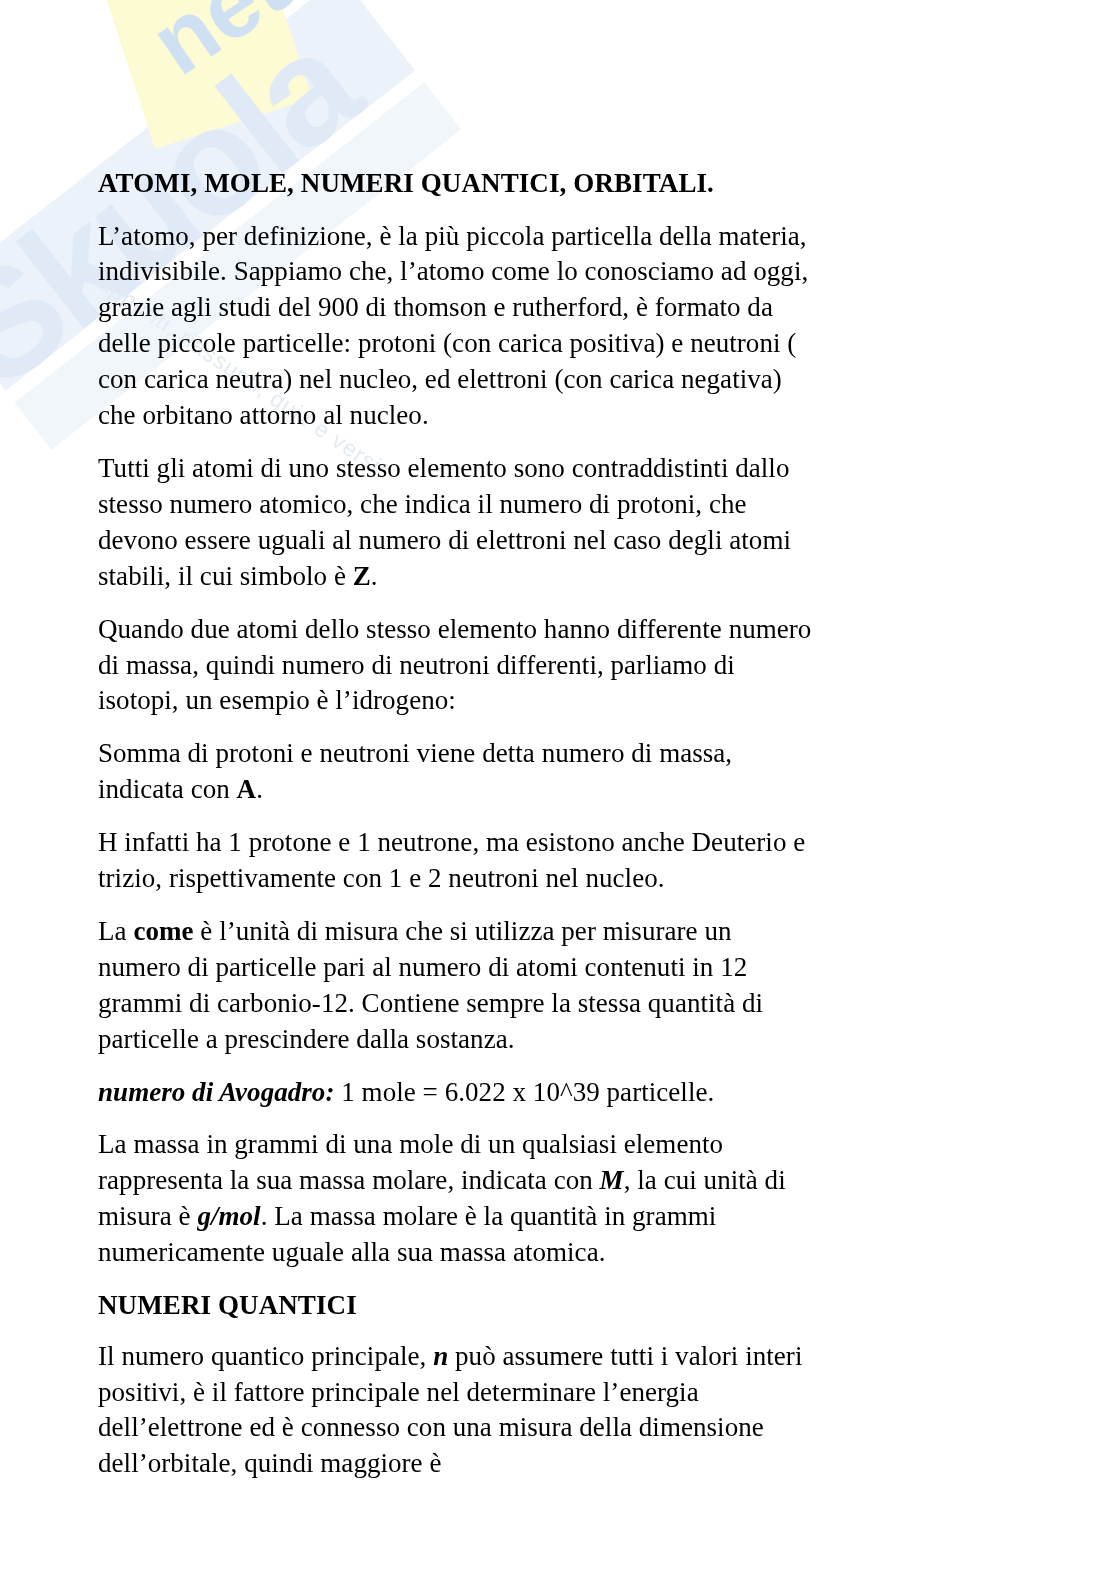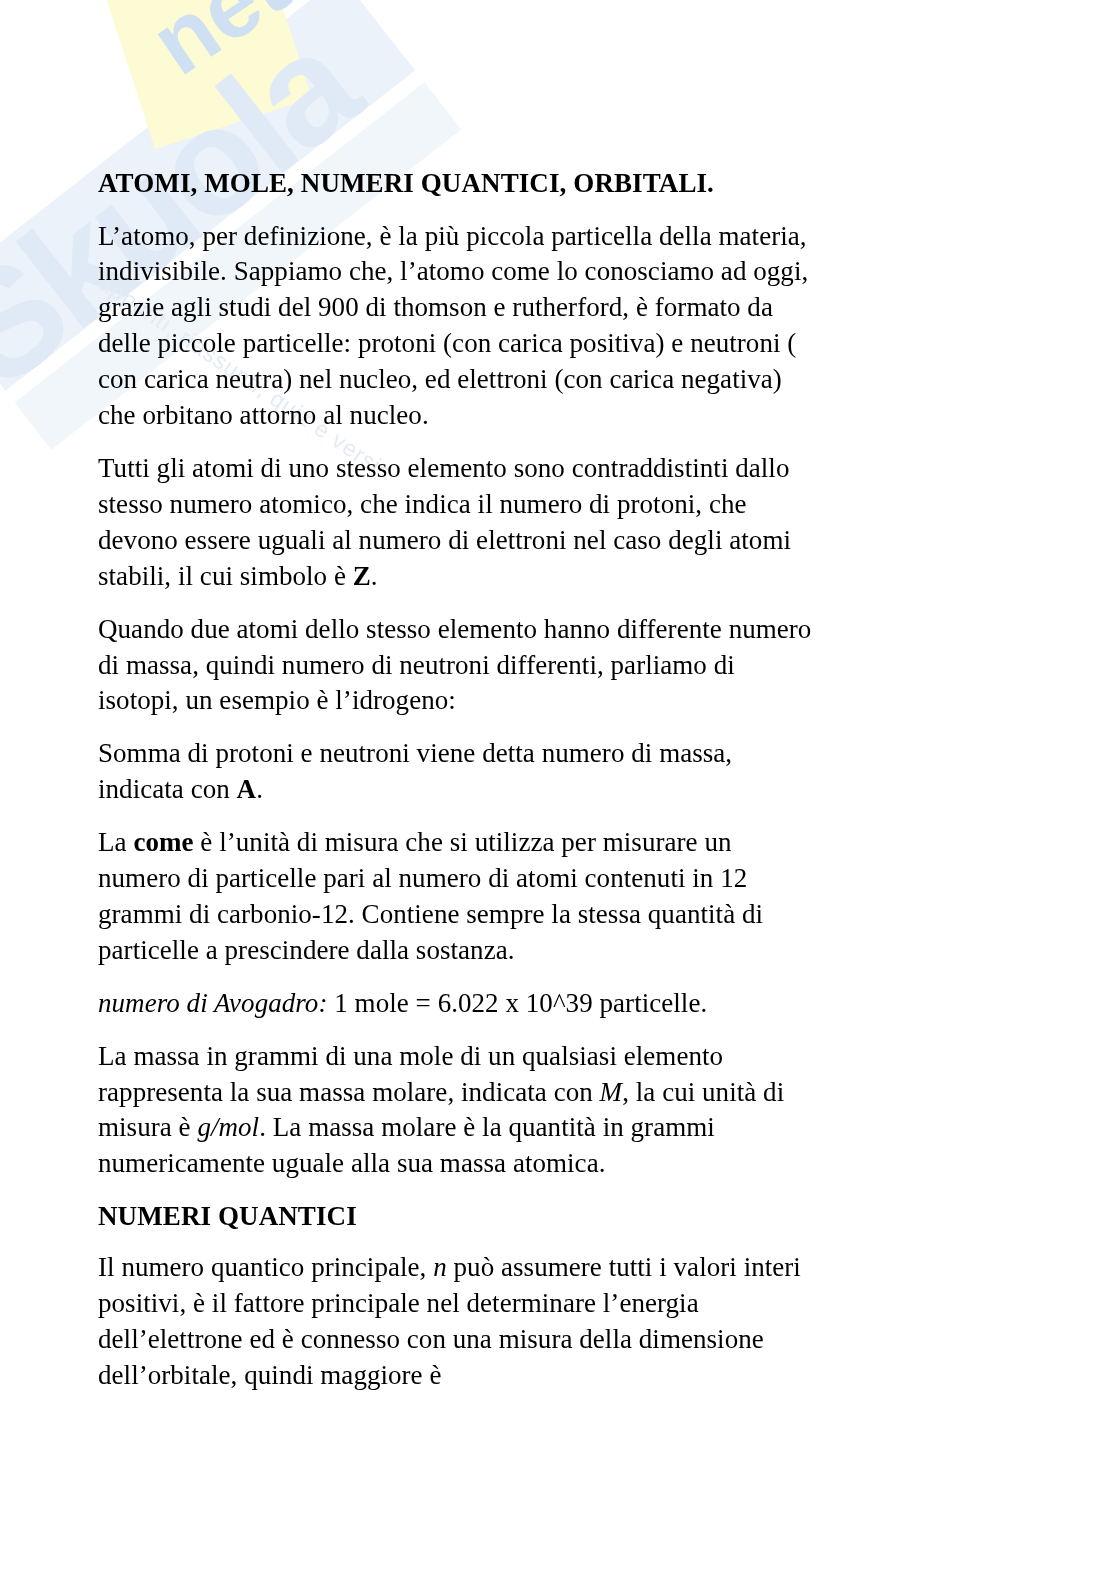--- a/index.html
+++ b/index.html
@@ -110,21 +110,21 @@
   }
   p.para {
     margin: 0 0 17px 0;
     font-size: 27px;
     line-height: 1.33;
     letter-spacing: .05px;
     text-align: left;
   }
   p.para:last-child { margin-bottom: 0; }
   .b  { font-weight: bold; }
-  .bi { font-weight: normal; font-style: italic; }
+  .bi { font-weight: bold; font-style: italic; }
 </style>
 </head>
 <body>
 
 <div class="page">
 
   <div class="watermark">
     <div class="wm-inner">
       <div class="wm-band b1"></div>
       <div class="wm-band b2"></div>
@@ -141,20 +141,21 @@
 
     <p class="para">L’atomo, per definizione, è la più piccola particella della materia, indivisibile. Sappiamo che, l’atomo come lo conosciamo ad oggi, grazie agli studi del 900 di thomson e rutherford, è formato da delle piccole particelle: protoni (con carica positiva) e neutroni ( con carica neutra) nel nucleo, ed elettroni (con carica negativa) che orbitano attorno al nucleo.</p>
 
     <p class="para"><span>Tutti gli atomi di uno stesso elemento sono contraddistinti dallo stesso numero atomico, che indica il numero di protoni, che devono essere uguali al numero di elettroni nel caso degli atomi stabili, il cui simbolo è </span><span class="b">Z</span><span>.</span></p>
 
 
     <p class="para">Quando due atomi dello stesso elemento hanno differente numero di massa, quindi numero di neutroni differenti, parliamo di isotopi, un esempio è l’idrogeno:</p>
 
     <p class="para"><span>Somma di protoni e neutroni viene detta numero di massa, indicata con </span><span class="b">A</span><span>.</span></p>
 
+    <p class="para">H infatti ha 1 protone e 1 neutrone, ma esistono anche Deuterio e trizio, rispettivamente con 1 e 2 neutroni nel nucleo.</p>
 
 
     <p class="para"><span>La </span><span class="b">come</span><span> è l’unità di misura che si utilizza per misurare un numero di particelle pari al numero di atomi contenuti in 12 grammi di carbonio-12. Contiene sempre la stessa quantità di particelle a prescindere dalla sostanza.</span></p>
 
     <p class="para"><span class="bi">numero di Avogadro:</span><span> 1 mole = 6.022 x 10^39 particelle.</span></p>
 
     <p class="para"><span>La massa in grammi di una mole di un qualsiasi elemento rappresenta la sua massa molare, indicata con </span><span class="bi">M</span><span>, la cui unità di misura è </span><span class="bi">g/mol</span><span>. La massa molare è la quantità in grammi numericamente uguale alla sua massa atomica.</span></p>
 
     <h2 class="section-title">NUMERI QUANTICI</h2>
 

